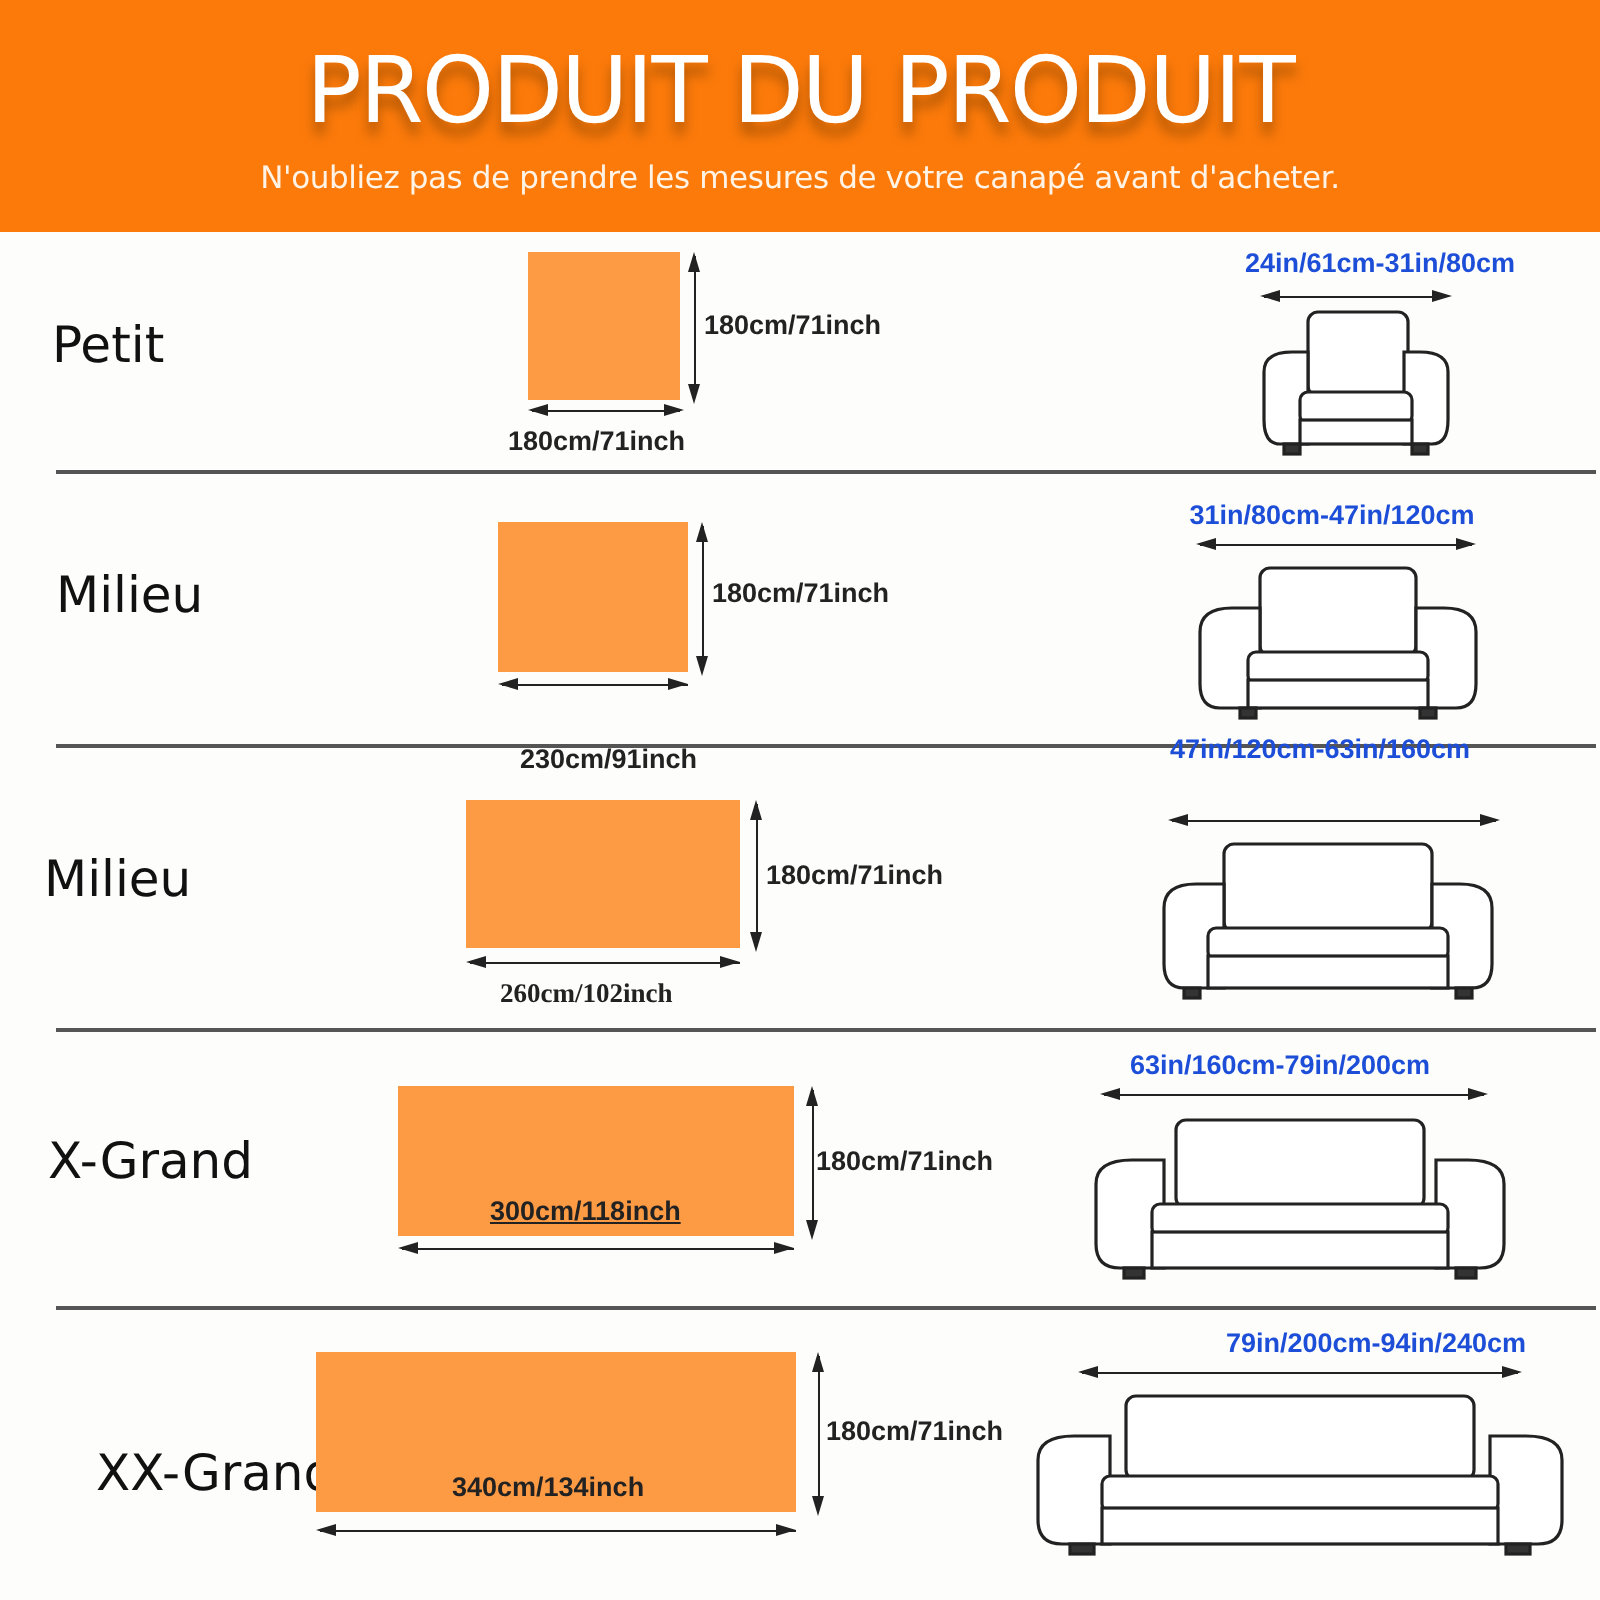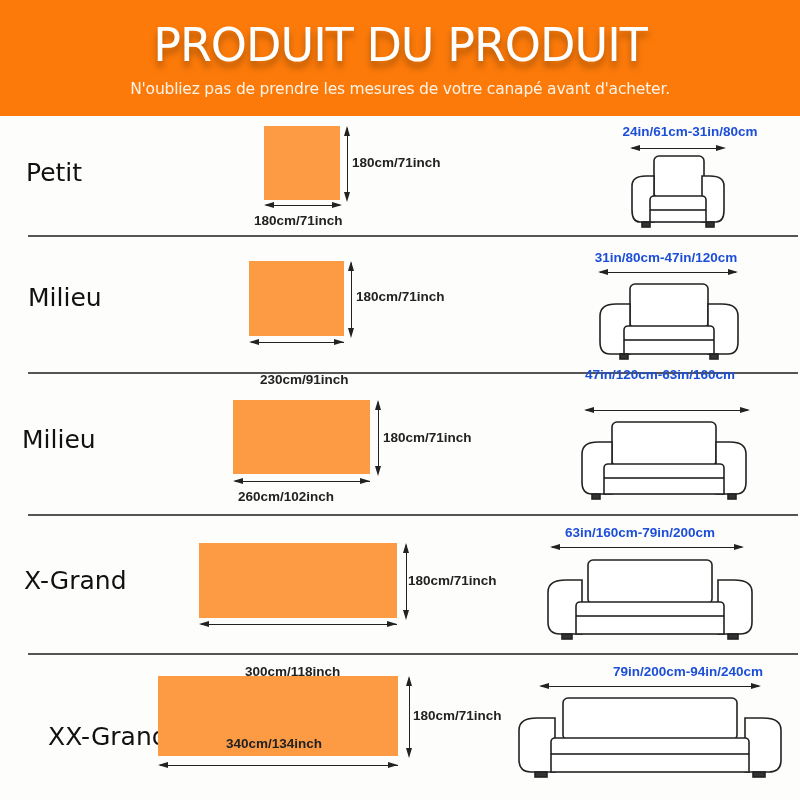--- a/index.html
+++ b/index.html
@@ -90,21 +90,21 @@
 <div>
   <div class="row-label" style="left:22px;top:425px;">Milieu</div>
   <div class="rect" style="left:233px;top:400px;width:137px;height:74px;"></div>
   <div class="vline" style="left:378px;top:402px;height:70px;"></div>
   <div class="arr-u" style="left:375px;top:400px;"></div>
   <div class="arr-d" style="left:375px;top:466px;"></div>
   <div class="dim" style="left:383px;top:430px;">180cm/71inch</div>
   <div class="hline" style="left:235px;top:481px;width:135px;"></div>
   <div class="arr-l" style="left:233px;top:478px;"></div>
   <div class="arr-r" style="left:360px;top:478px;"></div>
-  <div class="dim" style="left:238px;top:489px;">260cm/102inch</div>
+  <div class="dim" style="left:250px;top:489px;font-family:Liberation Serif, serif;">260cm/102inch</div>
   <div class="sofa-range" style="left:560px;top:367px;width:200px;">47in/120cm-63in/160cm</div>
   <div class="hline" style="left:586px;top:410px;width:162px;"></div>
   <div class="arr-l" style="left:584px;top:407px;"></div>
   <div class="arr-r" style="left:740px;top:407px;"></div>
   <svg class="sofa" style="left:578px;top:418px;" width="172" height="84" viewBox="0 0 172 84">
     <g fill="#fff" stroke="#222" stroke-width="1.6">
       <rect x="34" y="4" width="104" height="44" rx="5"></rect>
       <path d="M4 36 Q4 24 20 24 L34 24 L34 76 L14 76 Q4 76 4 64 Z"></path>
       <path d="M168 36 Q168 24 152 24 L138 24 L138 76 L158 76 Q168 76 168 64 Z"></path>
       <rect x="26" y="46" width="120" height="16" rx="4"></rect>
@@ -119,21 +119,21 @@
 <div>
   <div class="row-label" style="left:24px;top:566px;">X-Grand</div>
   <div class="rect" style="left:199px;top:543px;width:198px;height:75px;"></div>
   <div class="vline" style="left:406px;top:545px;height:71px;"></div>
   <div class="arr-u" style="left:403px;top:543px;"></div>
   <div class="arr-d" style="left:403px;top:610px;"></div>
   <div class="dim" style="left:408px;top:573px;">180cm/71inch</div>
   <div class="hline" style="left:201px;top:624px;width:196px;"></div>
   <div class="arr-l" style="left:199px;top:621px;"></div>
   <div class="arr-r" style="left:387px;top:621px;"></div>
-  <div class="dim" style="left:245px;top:664px;">300cm/118inch</div>
+  <div class="dim" style="left:245px;top:598px;text-decoration:underline;">300cm/118inch</div>
   <div class="sofa-range" style="left:540px;top:525px;width:200px;">63in/160cm-79in/200cm</div>
   <div class="hline" style="left:552px;top:547px;width:190px;"></div>
   <div class="arr-l" style="left:550px;top:544px;"></div>
   <div class="arr-r" style="left:734px;top:544px;"></div>
   <svg class="sofa" style="left:544px;top:556px;" width="212" height="86" viewBox="0 0 212 86">
     <g fill="#fff" stroke="#222" stroke-width="1.6">
       <rect x="44" y="4" width="124" height="44" rx="5"></rect>
       <path d="M4 36 Q4 24 22 24 L38 24 L38 78 L16 78 Q4 78 4 66 Z"></path>
       <path d="M208 36 Q208 24 190 24 L174 24 L174 78 L196 78 Q208 78 208 66 Z"></path>
       <rect x="32" y="46" width="148" height="16" rx="4"></rect>

